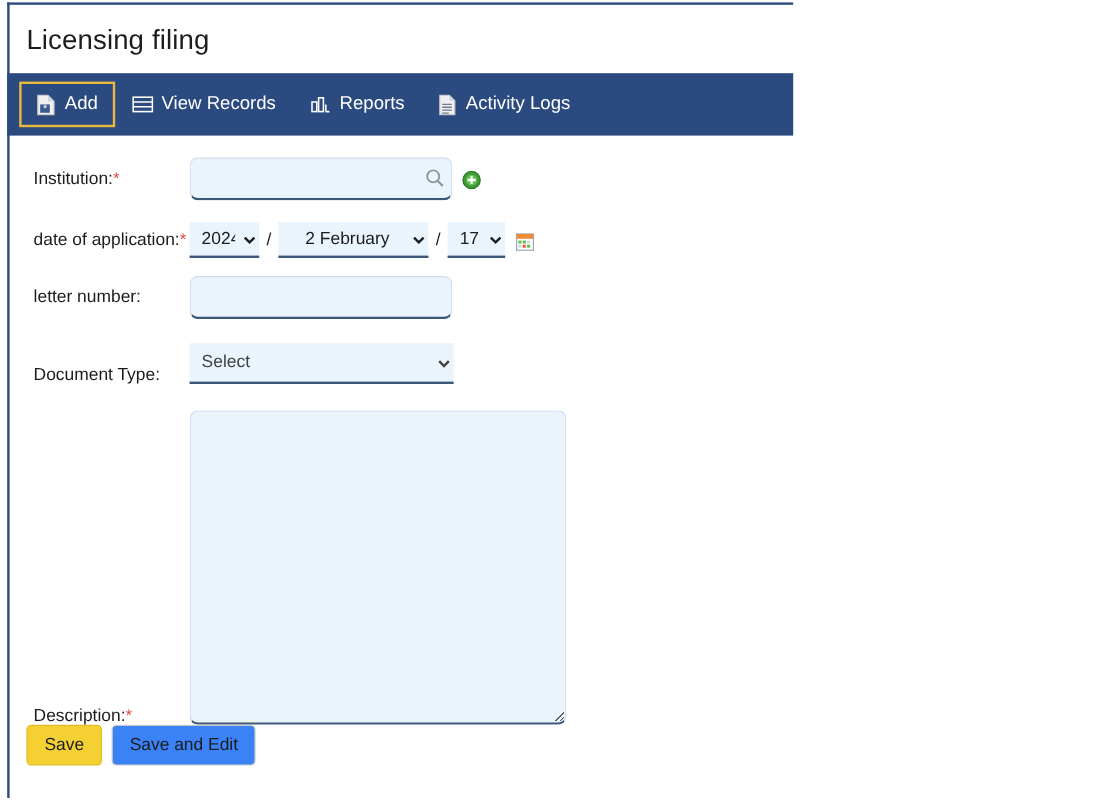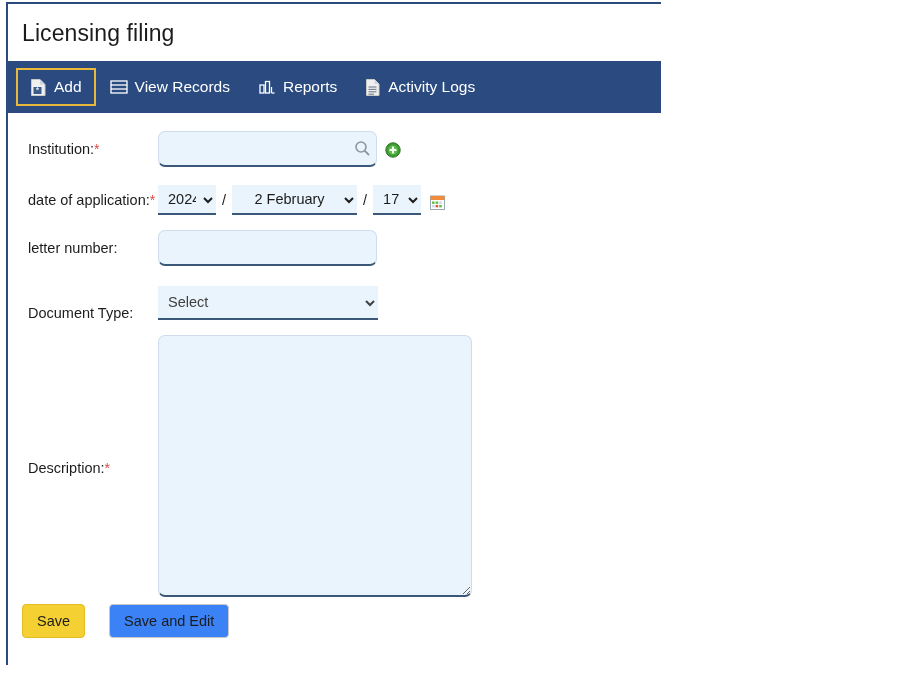--- a/index.html
+++ b/index.html
@@ -178,21 +178,21 @@
     box-sizing: border-box;
     font-family: "Liberation Sans", sans-serif;
     font-size: 14px;
     color: #1c1c1c;
     padding: 6px;
     outline: none;
     resize: both;
   }
 
   
-  .btn-row { display: flex; align-items: center; gap: 24px; padding-left: 22px; }
+  .btn-row { display: flex; align-items: center; gap: 8px; padding-left: 22px; }
   .btn {
     font-family: "Liberation Sans", sans-serif;
     font-size: 14.5px;
     height: 34px;
     box-sizing: border-box;
     border-radius: 4px;
     cursor: pointer;
     padding: 0 14px;
     line-height: 1;
   }
@@ -326,21 +326,21 @@
     <input class="txt-input" type="text" style="padding-right: 8px;" value="">
   </div>
 
   <div class="row" style="height:48px;align-items:flex-end;">
     <div class="lbl">Document Type:</div>
     <select class="sel-doc">
       <option>Select</option>
     </select>
   </div>
 
-  <div class="row" style="height:276px;align-items:center;padding-top:8px;">
+  <div class="row" style="height:276px;align-items:flex-end;padding-top:8px;">
     <div class="lbl" style="padding-top:4px;">
       <span>Description:</span><span class="req">*</span>
     </div>
     <textarea class="desc" style=""></textarea>
   </div>
 
   <div class="btn-row">
     <button class="btn btn-save">Save</button>
     <button class="btn btn-save-edit">Save and Edit</button>
   </div>

